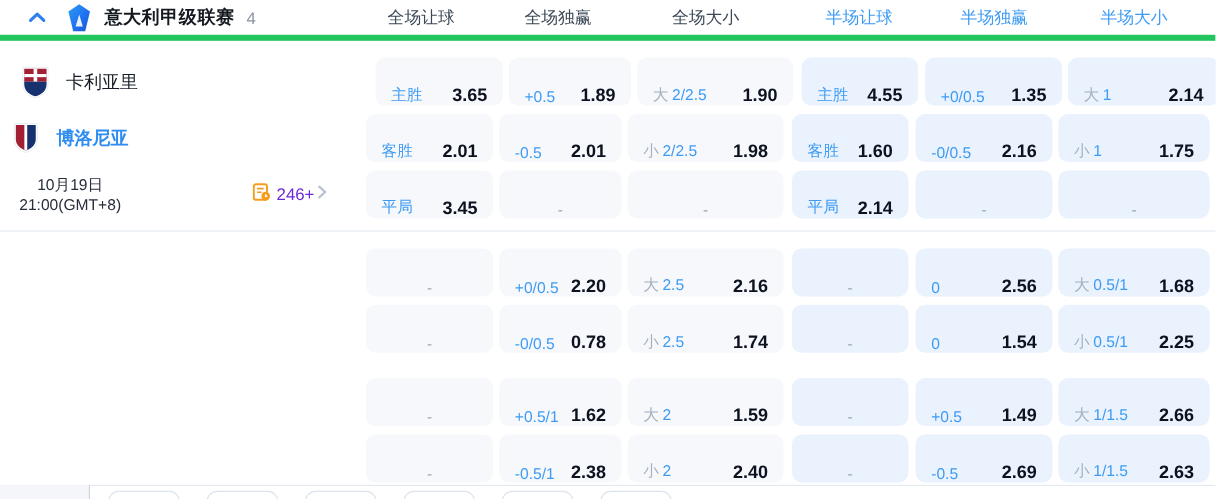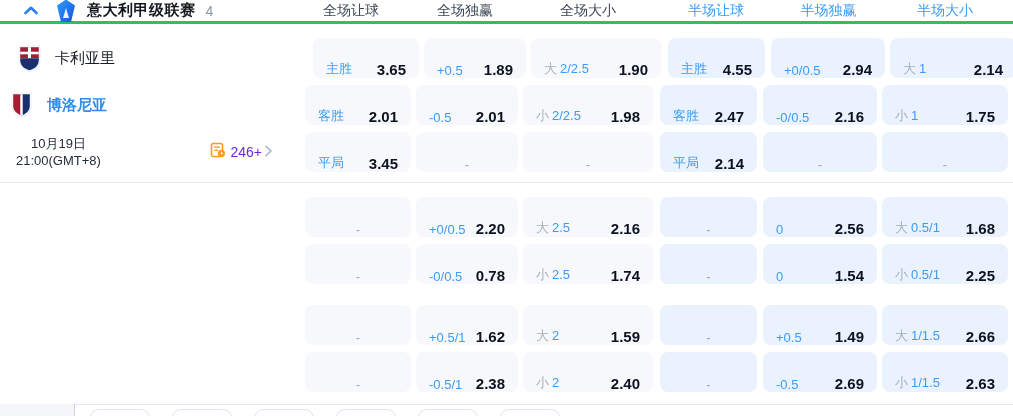--- a/index.html
+++ b/index.html
@@ -2,21 +2,21 @@
 <html><head>
 <meta charset="utf-8">
 <style>
   html,body{margin:0;padding:0;}
   body{
     width:1013px;height:416px;overflow:hidden;background:#ffffff;
     font-family:"Liberation Sans","DejaVu Sans",sans-serif;
     -webkit-font-smoothing:antialiased;position:relative;
   }
   
-  .header{height:24px;border-bottom:3px solid #22c55e;display:flex;align-items:center;box-sizing:border-box;}
+  .header{height:34px;border-bottom:5px solid #22c55e;display:flex;align-items:center;box-sizing:border-box;}
   .hleft{width:295px;flex:none;display:flex;align-items:center;padding-left:20px;box-sizing:border-box;}
   .collapse-btn{width:22px;height:18px;display:flex;align-items:center;justify-content:center;cursor:pointer;}
   .league-logo{margin-left:14px;display:flex;align-items:center;}
   .league-title{margin-left:11px;font-size:15px;font-weight:bold;color:#14181f;letter-spacing:.5px;white-space:nowrap;}
   .league-count{margin-left:10px;font-size:14px;color:#8a94a3;}
   .hcol{display:flex;align-items:center;justify-content:center;font-size:14px;box-sizing:border-box;}
   .hcol.fullc{color:#3d4857;}
   .hcol.halfc{color:#3e9bf4;}
   
   .w0{width:106px;margin-left:10px;}
@@ -116,21 +116,21 @@
   <div class="cell full w2">
       <span class="lbl"><span class="pre">大</span><span>2/2.5</span></span>
       <span class="odds">1.90</span>
     </div>
   <div class="cell half w3">
       <span class="lbl">主胜</span>
       <span class="odds">4.55</span>
     </div>
   <div class="cell half w4">
       <span class="lbl">+0/0.5</span>
-      <span class="odds">2.94</span>
+      <span class="odds">1.35</span>
     </div>
   <div class="cell half w5">
       <span class="lbl"><span class="pre">大</span><span>1</span></span>
       <span class="odds">2.14</span>
     </div>
 </div>
 
 <div class="row">
   <div class="left team-left">
     <span class="crest">
@@ -150,21 +150,21 @@
   <div class="cell full w1">
       <span class="lbl">-0.5</span>
       <span class="odds">2.01</span>
     </div>
   <div class="cell full w2">
       <span class="lbl"><span class="pre">小</span><span>2/2.5</span></span>
       <span class="odds">1.98</span>
     </div>
   <div class="cell half w3">
       <span class="lbl">客胜</span>
-      <span class="odds">2.47</span>
+      <span class="odds">1.60</span>
     </div>
   <div class="cell half w4">
       <span class="lbl">-0/0.5</span>
       <span class="odds">2.16</span>
     </div>
   <div class="cell half w5">
       <span class="lbl"><span class="pre">小</span><span>1</span></span>
       <span class="odds">1.75</span>
     </div>
 </div>

